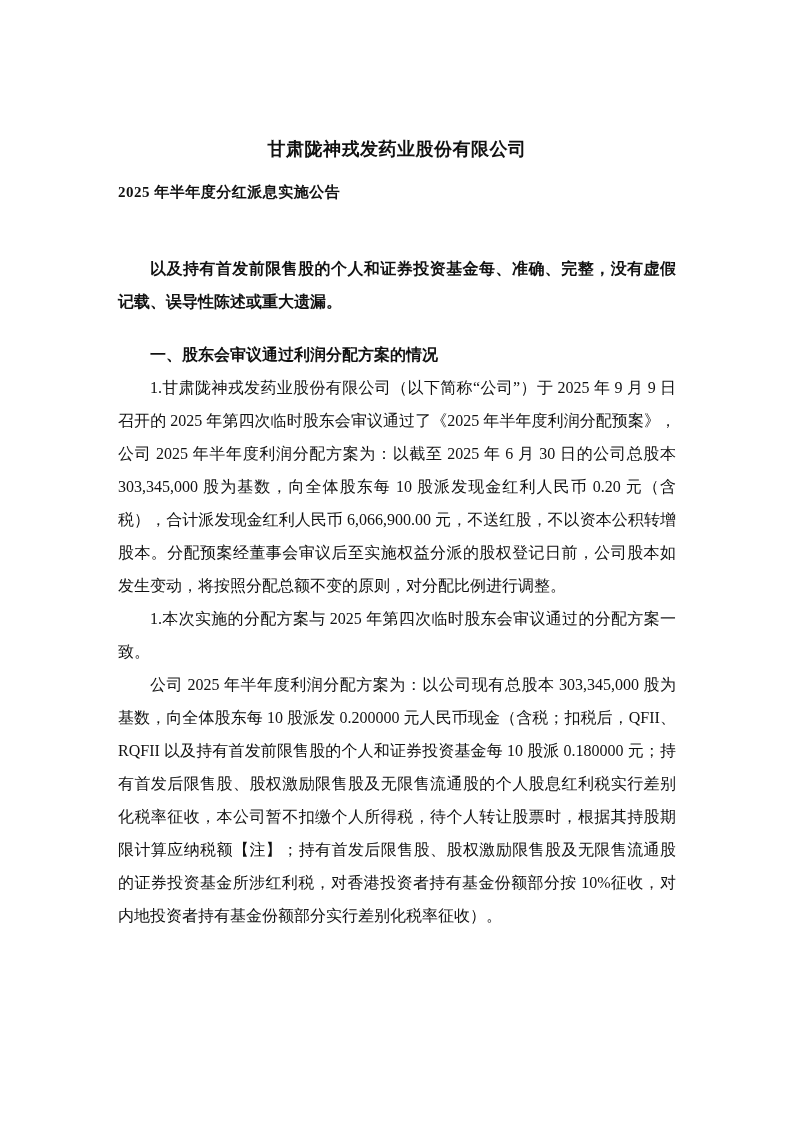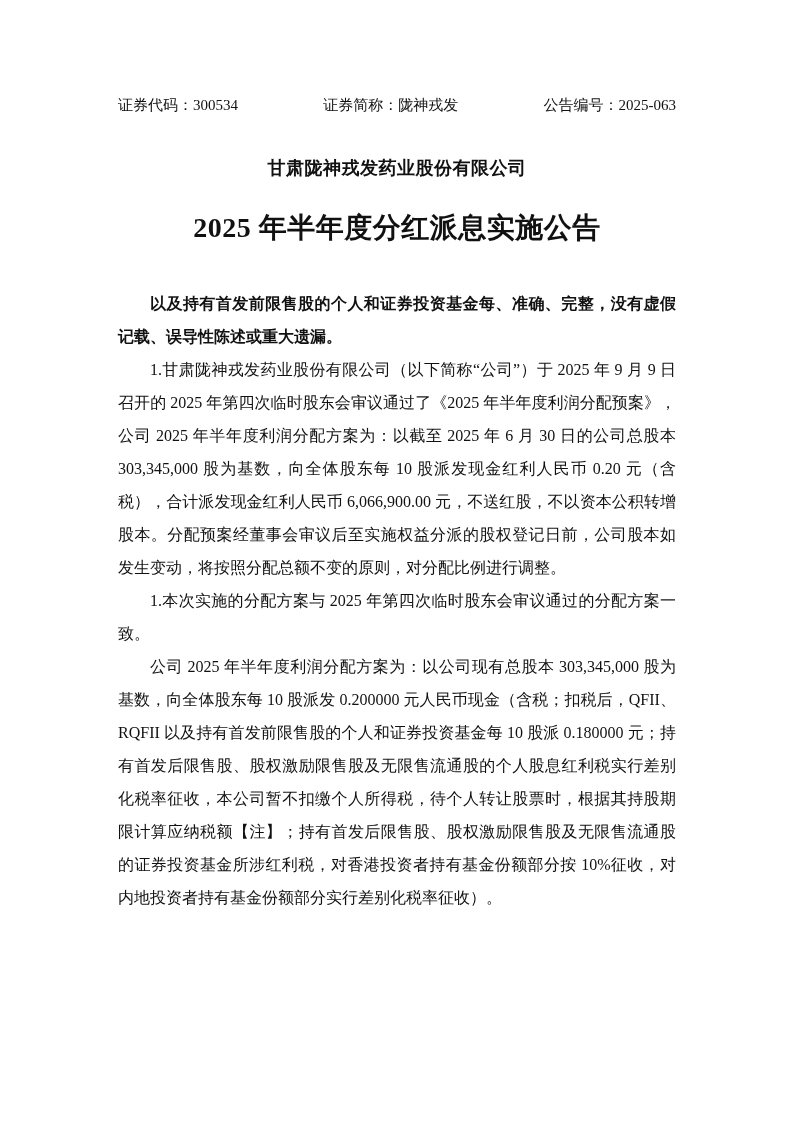--- a/index.html
+++ b/index.html
@@ -27,23 +27,23 @@
   }
   .doc-title {
     margin-top: 40px;
     text-align: center;
     font-size: 18px;
     font-weight: bold;
     line-height: 27px;
     letter-spacing: 0.5px;
   }
   .doc-subtitle {
-    margin-top: 32px;
-    text-align: center;
-    font-size: 28px;
+    margin-top: 16px;
+    text-align: left;
+    font-size: 15px;
     font-weight: bold;
     line-height: 27px;
     letter-spacing: 0.5px;
   }
   .disclaimer {
     margin-top: 46px;
     font-size: 16px;
     font-weight: bold;
     line-height: 33px;
     text-indent: 2em;
@@ -63,32 +63,28 @@
     line-height: 33px;
     text-indent: 2em;
     text-align: justify;
   }
 </style>
 </head>
 <body>
 
 <div class="page">
 
-  <div class="header-row">
-    <span>证券代码：300534</span>
-    <span>证券简称：陇神戎发</span>
-    <span>公告编号：2025-063</span>
-  </div>
 
   <div class="doc-title">甘肃陇神戎发药业股份有限公司</div>
 
   <div class="doc-subtitle">2025 年半年度分红派息实施公告</div>
 
   <p class="disclaimer">以及持有首发前限售股的个人和证券投资基金每、准确、完整，没有虚假记载、误导性陈述或重大遗漏。</p>
 
+  <div class="sec-heading first">一、股东会审议通过利润分配方案的情况</div>
 
   <p class="body-para">1.甘肃陇神戎发药业股份有限公司（以下简称“公司”）于 2025 年 9 月 9 日召开的 2025 年第四次临时股东会审议通过了《2025 年半年度利润分配预案》，公司 2025 年半年度利润分配方案为：以截至 2025 年 6 月 30 日的公司总股本 303,345,000 股为基数，向全体股东每 10 股派发现金红利人民币 0.20 元（含税），合计派发现金红利人民币 6,066,900.00 元，不送红股，不以资本公积转增股本。分配预案经董事会审议后至实施权益分派的股权登记日前，公司股本如发生变动，将按照分配总额不变的原则，对分配比例进行调整。</p>
 
 
   <p class="body-para">1.本次实施的分配方案与 2025 年第四次临时股东会审议通过的分配方案一致。</p>
 
 
 
   <p class="body-para">公司 2025 年半年度利润分配方案为：以公司现有总股本 303,345,000 股为基数，向全体股东每 10 股派发 0.200000 元人民币现金（含税；扣税后，QFII、RQFII 以及持有首发前限售股的个人和证券投资基金每 10 股派 0.180000 元；持有首发后限售股、股权激励限售股及无限售流通股的个人股息红利税实行差别化税率征收，本公司暂不扣缴个人所得税，待个人转让股票时，根据其持股期限计算应纳税额【注】；持有首发后限售股、股权激励限售股及无限售流通股的证券投资基金所涉红利税，对香港投资者持有基金份额部分按 10%征收，对内地投资者持有基金份额部分实行差别化税率征收）。</p>
 

